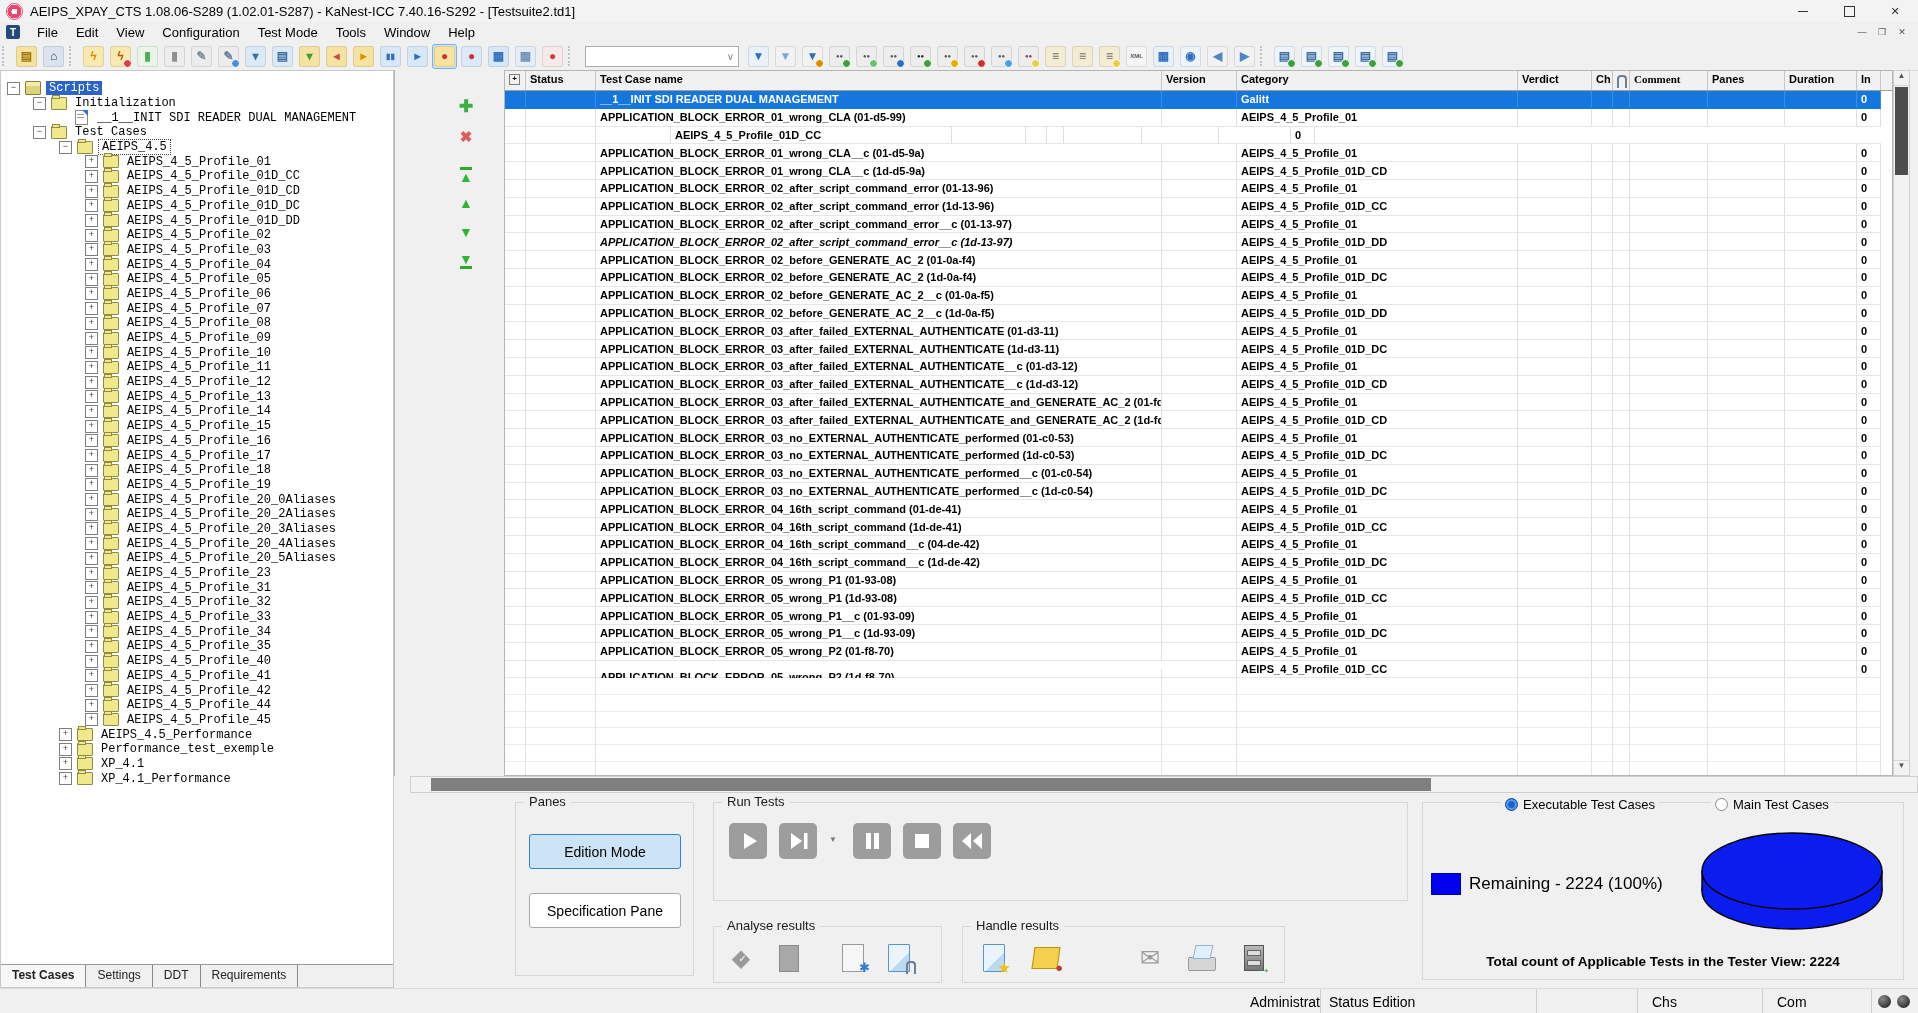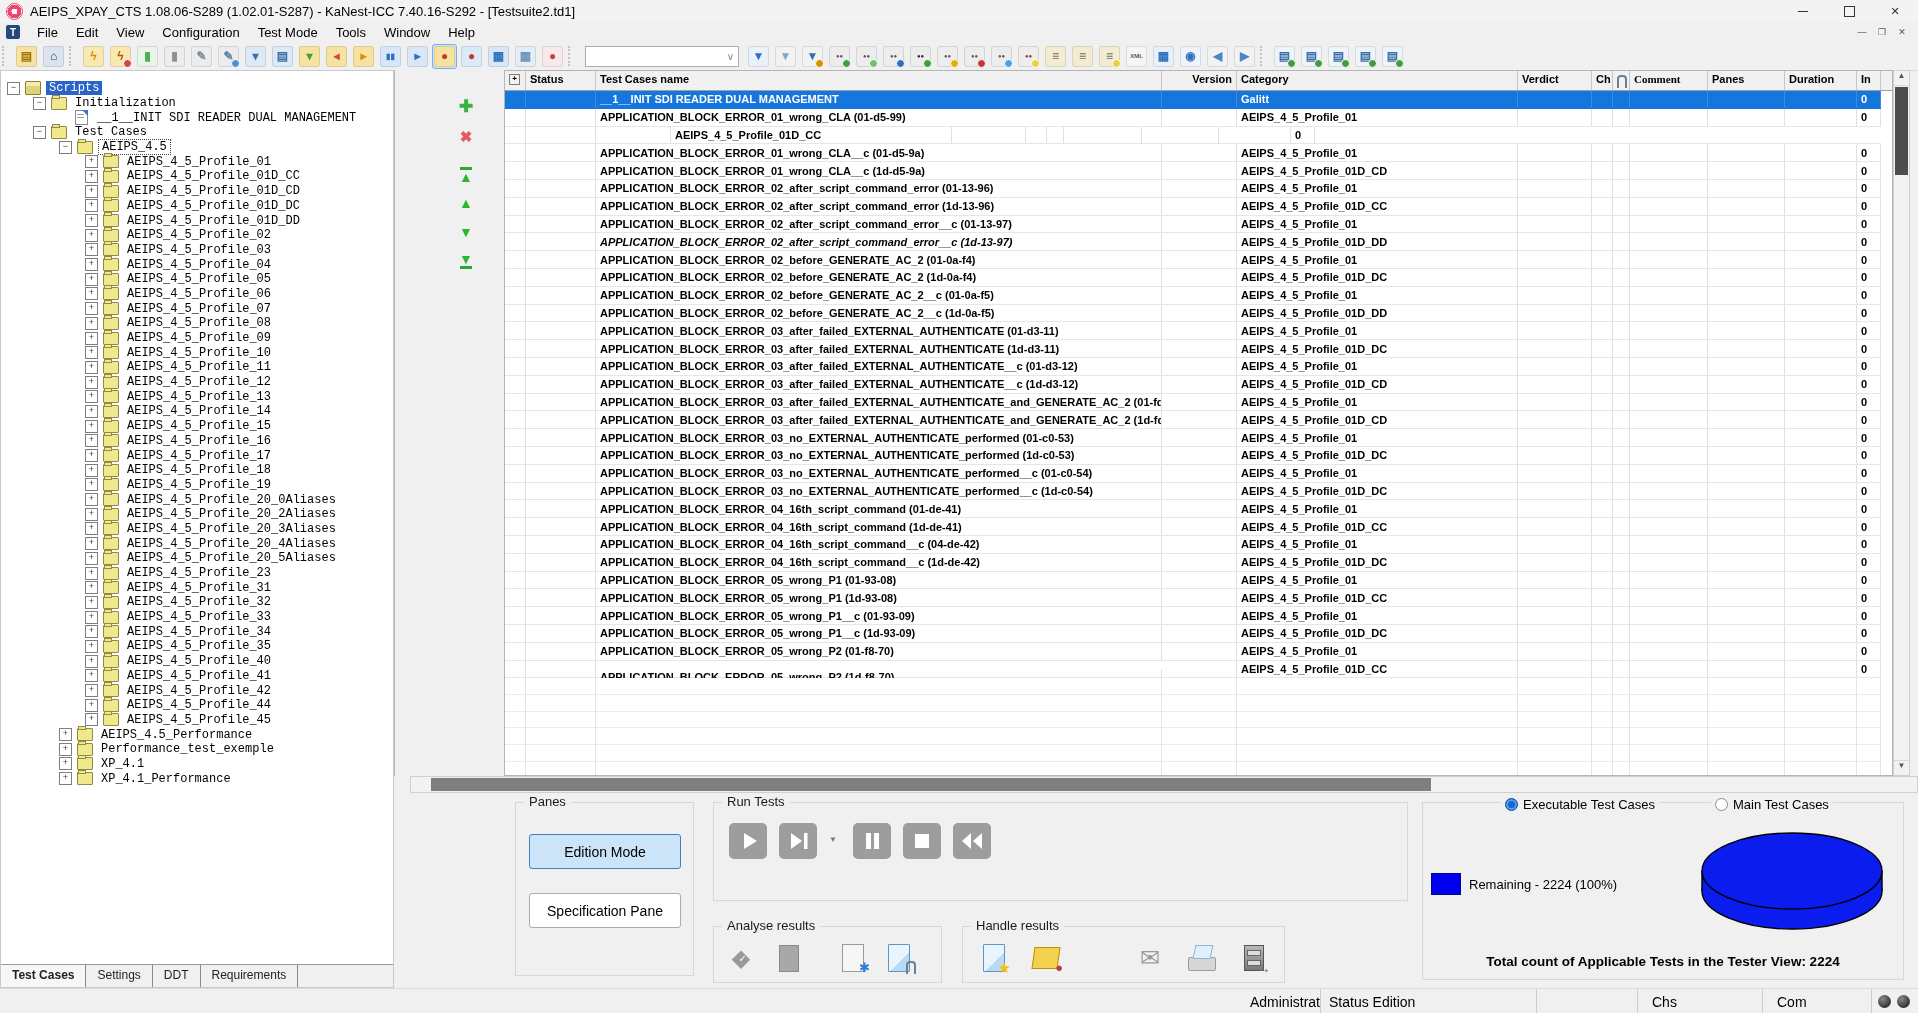--- a/index.html
+++ b/index.html
@@ -115,21 +115,21 @@
   .prpaper{position:absolute;top:4px;left:9px;width:16px;height:12px;background:#dff0fb;border:1px solid #8fb4d4;transform:skewX(-12deg);}
   .cab{width:20px;height:26px;background:linear-gradient(180deg,#b9b9b9,#777);border:1px solid #555;
     display:flex;flex-direction:column;justify-content:space-around;padding:2px 2px;box-sizing:border-box;}
   .cab i{height:4px;background:#ddd;border:1px solid #666;display:block;}
   
   #chartPanel{left:1012px;top:9px;width:480px;height:176px;background:#f0f0f0;}
   .radio{position:absolute;top:-6px;display:flex;align-items:center;font-size:13px;background:#f0f0f0;padding:0 4px;}
   .rdot{width:13px;height:13px;border-radius:50%;margin-right:5px;box-sizing:border-box;}
   .rdot.on{background:#1467d2;border:1px solid #0d4fa8;box-shadow:inset 0 0 0 2px #5d9be4;}
   .rdot.off{background:#fff;border:1px solid #8a8a8a;}
-  #legendRow{position:absolute;left:8px;top:70px;display:flex;align-items:center;font-size:13px;}
+  #legendRow{position:absolute;left:8px;top:70px;display:flex;align-items:center;font-size:17px;}
   #legendSwatch{width:28px;height:20px;margin-right:8px;border:1px solid #00059a;}
   #totalLabel{position:absolute;left:0;right:0;bottom:10px;text-align:center;font-size:13.5px;font-weight:bold;}
   
   #statusbar{position:absolute;left:0;top:988px;width:1918px;height:25px;background:#f0f0f0;
     border-top:1px solid #dcdcdc;display:flex;font-size:14px;align-items:center;}
   .scell{height:100%;display:flex;align-items:center;border-right:1px solid #cdcdcd;box-sizing:border-box;
     overflow:hidden;white-space:nowrap;}
   .ind{width:13px;height:13px;border-radius:50%;background:radial-gradient(circle at 35% 30%,#8a8a8a,#111);margin-left:6px;}
 </style>
 </head>
@@ -687,22 +687,22 @@
       <div class="gbar"></div>
     </div>
   </div>
 
 <div id="tableArea">
   <div id="thead">
       <div class="hcell" style="width: 21px;">
         <div class="hplus">+</div>
       </div>
       <div class="hcell" style="width: 70px;">Status</div>
-      <div class="hcell" style="width: 566px;">Test Cases name</div>
-      <div class="hcell" style="width: 75px; text-align: right;">Version</div>
+      <div class="hcell" style="width: 566px;">Test Case name</div>
+      <div class="hcell" style="width: 75px;">Version</div>
       <div class="hcell" style="width: 281px;">Category</div>
       <div class="hcell" style="width: 74px;">Verdict</div>
       <div class="hcell" style="width: 21px;">Ch</div>
       <div class="hcell" style="width: 17px;"><span class="clipshape"></span></div>
       <div class="hcell" style="width: 78px; font-family: Liberation Serif, serif;">Comment</div>
       <div class="hcell" style="width: 77px;">Panes</div>
       <div class="hcell" style="width: 72px;">Duration</div>
       <div class="hcell" style="width: 24px;">In</div>
       <div class="hcell" style="flex: 1 1 0%; border-right: none;"></div>
     </div>

